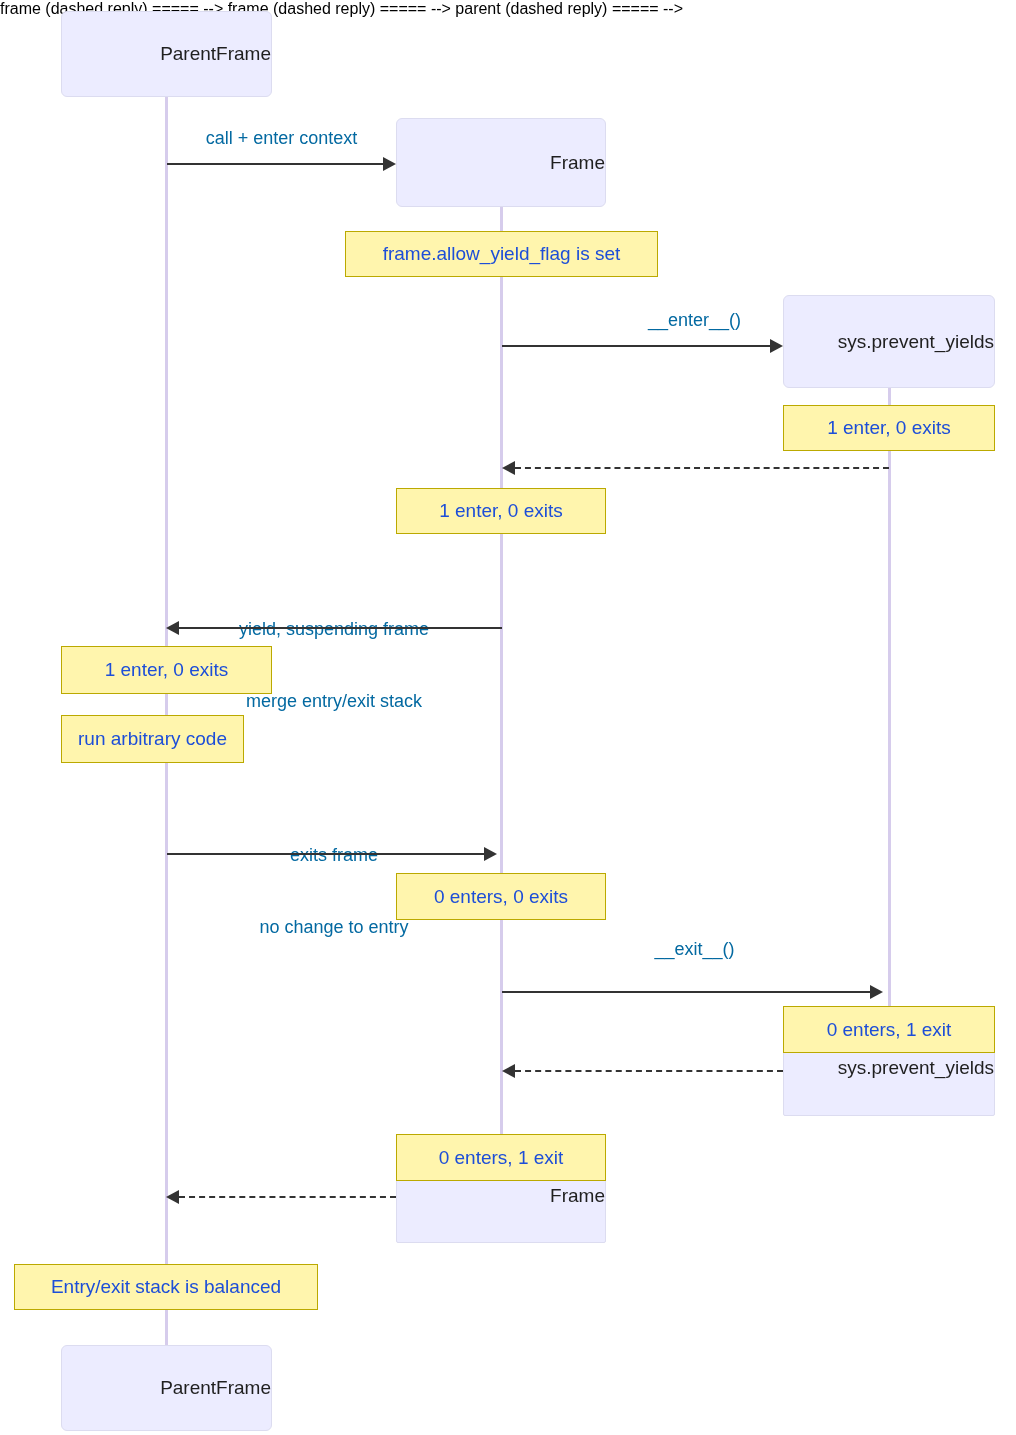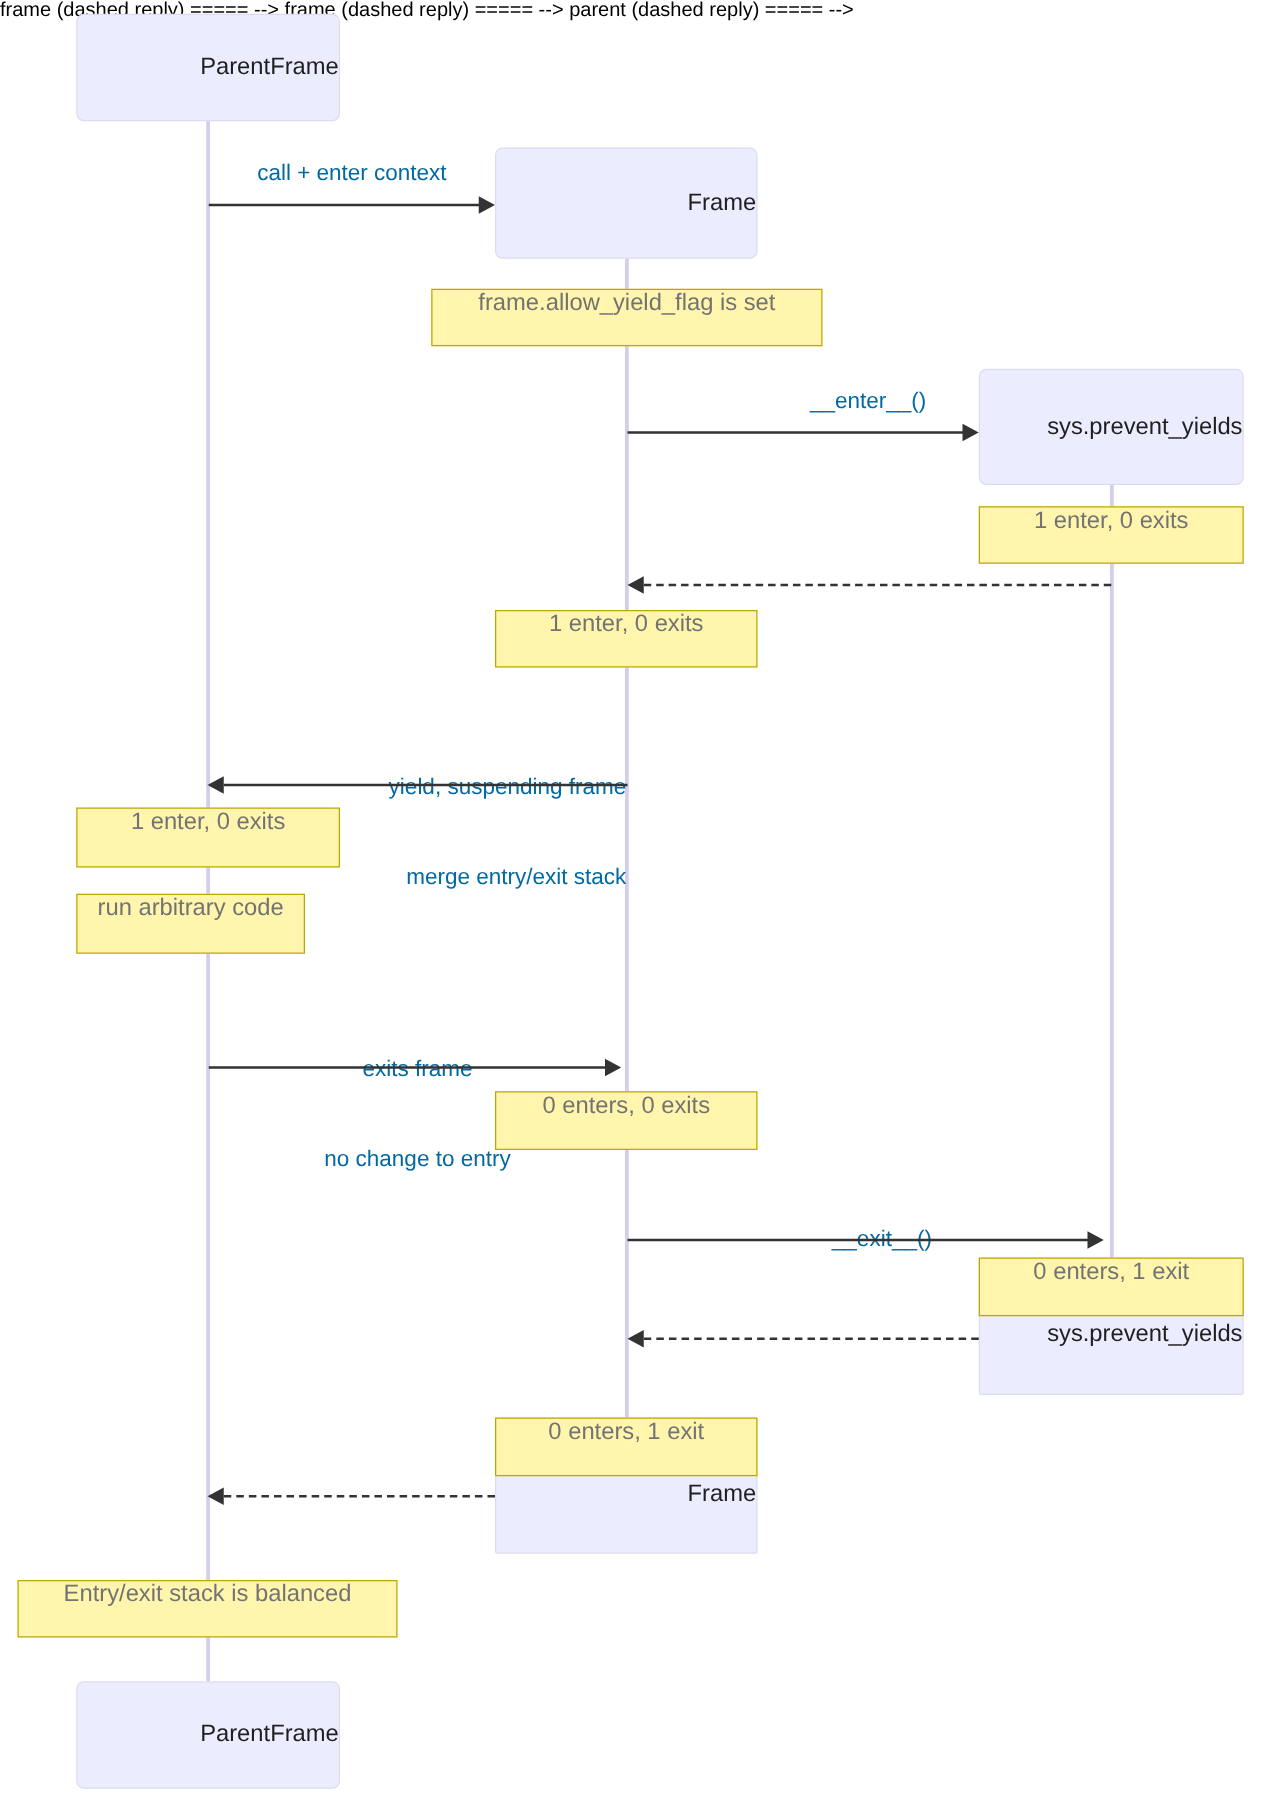--- a/index.html
+++ b/index.html
@@ -43,22 +43,23 @@
     z-index: 1;
   }
 
   
   .note {
     position: absolute;
     box-sizing: border-box;
     background: #FFF5AD;
     border: 1px solid #BBA900;
     display: flex;
+    align-items: center;
     justify-content: center;
-    color: #737373;
+    color: #1d4ed8;
     font-size: 19px;
     z-index: 6;
     padding: 0 10px;
     white-space: nowrap;
   }
 
   
   .msg-line {
     position: absolute;
     height: 0;
@@ -140,21 +141,21 @@
    frame (dashed reply) ===== --&gt;
   <div class="msg-line dashed" style="left:515px; top:467px; width:374px;"></div>
   <div class="arrowhead left" style="left:502px; top:461px;"></div>
 
   
   <div class="note" style="left:396px; top:488px; width:210px; height:46px;">
     <span>1 enter, 0 exits</span>
   </div>
 
   
-  <div class="msg-label" style="left:167px; top:568px; width:334px;text-align:right;">
+  <div class="msg-label" style="left:167px; top:568px; width:334px;">
     <div>yield, suspending frame</div>
     <div>merge entry/exit stack</div>
   </div>
   <div class="msg-line" style="left:179px; top:627px; width:323px;"></div>
   <div class="arrowhead left" style="left:166px; top:621px;"></div>
 
   
   <div class="note" style="left:61px; top:646px; width:211px; height:48px;">
     <span>1 enter, 0 exits</span>
   </div>
@@ -171,21 +172,21 @@
   </div>
   <div class="msg-line" style="left:167px; top:853px; width:322px;"></div>
   <div class="arrowhead right" style="left:484px; top:847px;"></div>
 
   
   <div class="note" style="left:396px; top:873px; width:210px; height:47px;">
     <span>0 enters, 0 exits</span>
   </div>
 
   
-  <div class="msg-label" style="left:501px; top:979px; width:387px;padding-left:11px;">__exit__()</div>
+  <div class="msg-label" style="left:501px; top:937px; width:387px;">__exit__()</div>
   <div class="msg-line" style="left:502px; top:991px; width:371px;"></div>
   <div class="arrowhead right" style="left:870px; top:985px;"></div>
 
   
   <div class="actor sq" style="left:783px; top:1006px; width:212px; height:110px; align-items:flex-start; padding-top:50px;">
     <span class="actor-label">sys.prevent_yields</span>
   </div>
 
   
   <div class="note" style="left:783px; top:1006px; width:212px; height:47px;">

